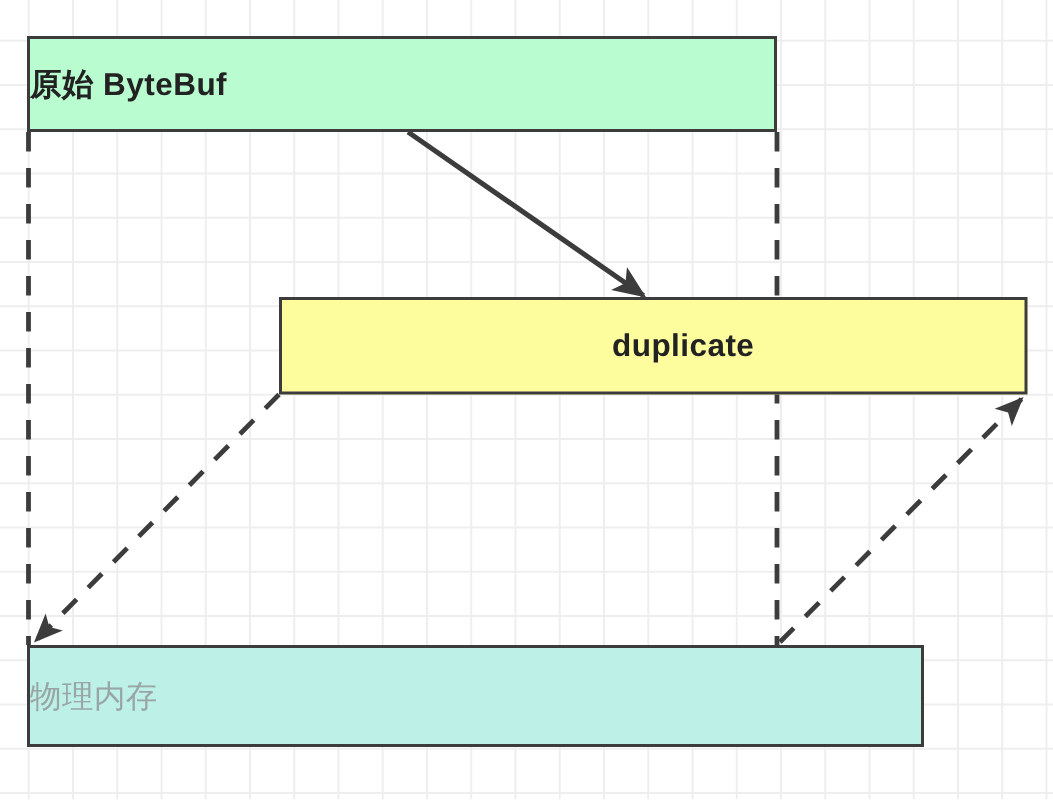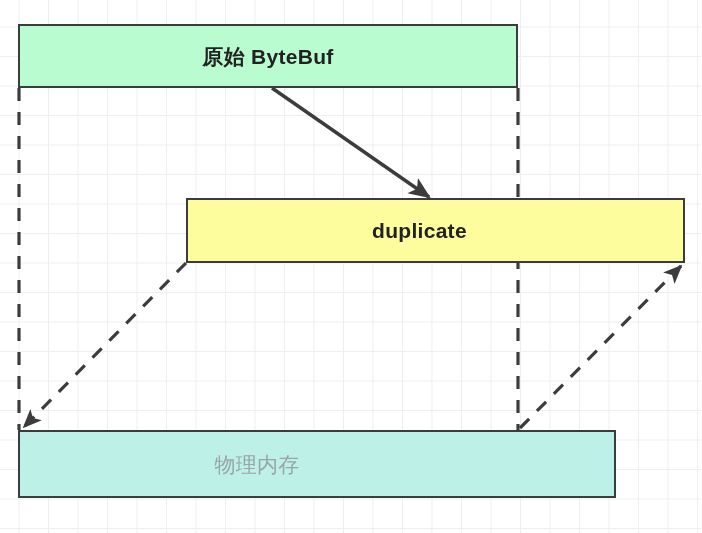--- a/index.html
+++ b/index.html
@@ -29,21 +29,21 @@
     top: 0;
     width: 702px;
     height: 533px;
   }
   .node {
     position: absolute;
     box-sizing: border-box;
     border: 2.5px solid #3c3c3c;
     display: flex;
     align-items: center;
-    justify-content: center;
+    justify-content: flex-start;
   }
   .node-label {
     font-size: 21px;
     letter-spacing: 0.3px;
     white-space: nowrap;
     line-height: 1;
   }
   
   #node-original {
     left: 18px;
@@ -104,21 +104,21 @@
 
     <line x1="520" y1="428" x2="681" y2="266" stroke="#3c3c3c" stroke-width="3.2" stroke-dasharray="13 11" stroke-linecap="butt" marker-end="url(#arrow-dashed)"></line>
 
     <line x1="272" y1="88" x2="429" y2="197" stroke="#3c3c3c" stroke-width="3.4" stroke-linecap="butt" marker-end="url(#arrow-solid)"></line>
   </svg>
 
   <div class="node" id="node-original" style="background:#b9fcd0;">
     <span class="node-label">原始 ByteBuf</span>
   </div>
 
-  <div class="node" id="node-duplicate" style="background:#fdfd9e;">
+  <div class="node" id="node-duplicate" style="background:#fdfd9e;padding-left:36px;">
     <span class="node-label">duplicate</span>
   </div>
 
   <div class="node" id="node-memory" style="background:#bdf0e6;">
     <span class="node-label">物理内存</span>
   </div>
 
 </div>
 
 </body></html>

